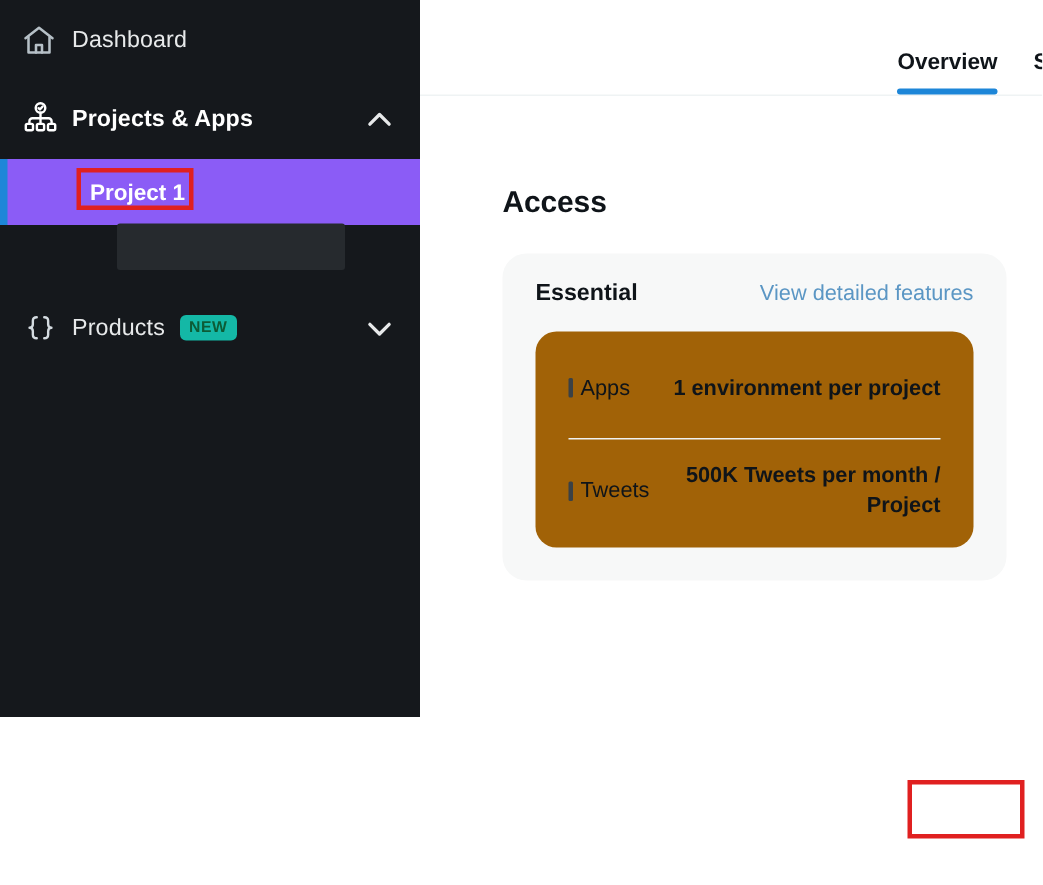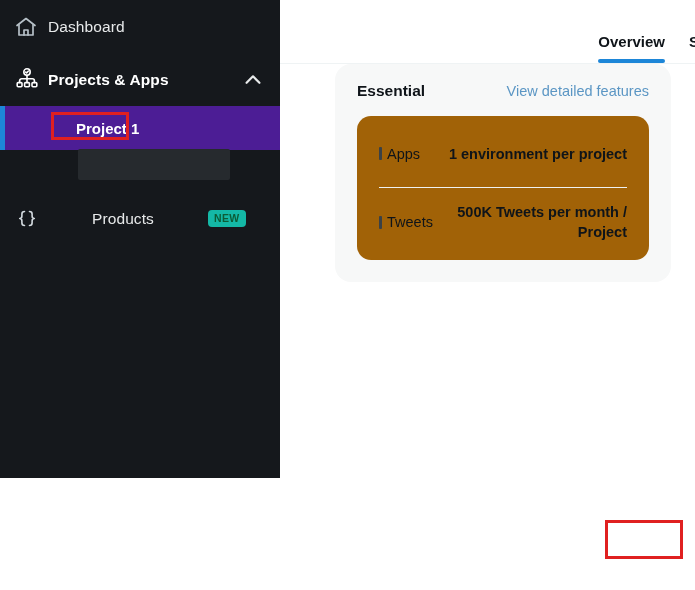--- a/index.html
+++ b/index.html
@@ -64,22 +64,22 @@
     border-radius: 4px;
     line-height: 13px;
   }
 
   
   .sub-row {
     position: relative;
     height: 44px;
     display: flex;
     align-items: center;
-    background: #4c1d95;
-    padding-left: 76px;
+    background: #8b5cf6;
+    padding-left: 60px;
   }
   .sub-row .accent {
     position: absolute;
     left: 0; top: 0; bottom: 0;
     width: 5px;
     background: #1d86d8;
   }
   .sub-label {
     font-size: 15px;
     font-weight: 700;
@@ -295,21 +295,21 @@
       </span>
     </div>
 
     <div class="sub-row">
       <span class="accent"></span>
       <span class="sub-label">Project 1</span>
     </div>
 
     <div class="skeleton"></div>
 
-    <div class="nav-row" style="margin-top:42px;gap:44px;">
+    <div class="nav-row" style="margin-top:42px;">
       <span class="ico">
         <svg width="26" height="26" viewBox="0 0 26 26" fill="none" stroke="#d4dbe0" stroke-width="1.6" stroke-linecap="round" stroke-linejoin="round">
           <path d="M10.5 5.5c-2 0-2.6.8-2.6 2.4v2.2c0 1.6-.7 2.4-2.2 2.4 1.5 0 2.2.8 2.2 2.4v2.2c0 1.6.6 2.4 2.6 2.4"></path>
           <path d="M15.5 5.5c2 0 2.6.8 2.6 2.4v2.2c0 1.6.7 2.4 2.2 2.4-1.5 0-2.2.8-2.2 2.4v2.2c0 1.6-.6 2.4-2.6 2.4"></path>
         </svg>
       </span>
       <span class="nav-label">Products</span>
       <span class="badge-new">NEW</span>
       <span class="chev">
         <svg width="22" height="22" viewBox="0 0 24 24" fill="none" stroke="#e7e9ea" stroke-width="2.4" stroke-linecap="round" stroke-linejoin="round">
@@ -328,20 +328,21 @@
         <span>Overview</span>
         <span class="underline"></span>
       </div>
       <div class="tab cut">
         <span>S</span>
       </div>
     </div>
 
     <div class="content">
 
+      <h2 class="section-title">Access</h2>
 
       <div class="panel">
         <div class="panel-head">
           <span class="panel-title">Essential</span>
           <span class="panel-link">View detailed features</span>
         </div>
 
         <div class="inner-card">
 
           <div class="feat-row">

